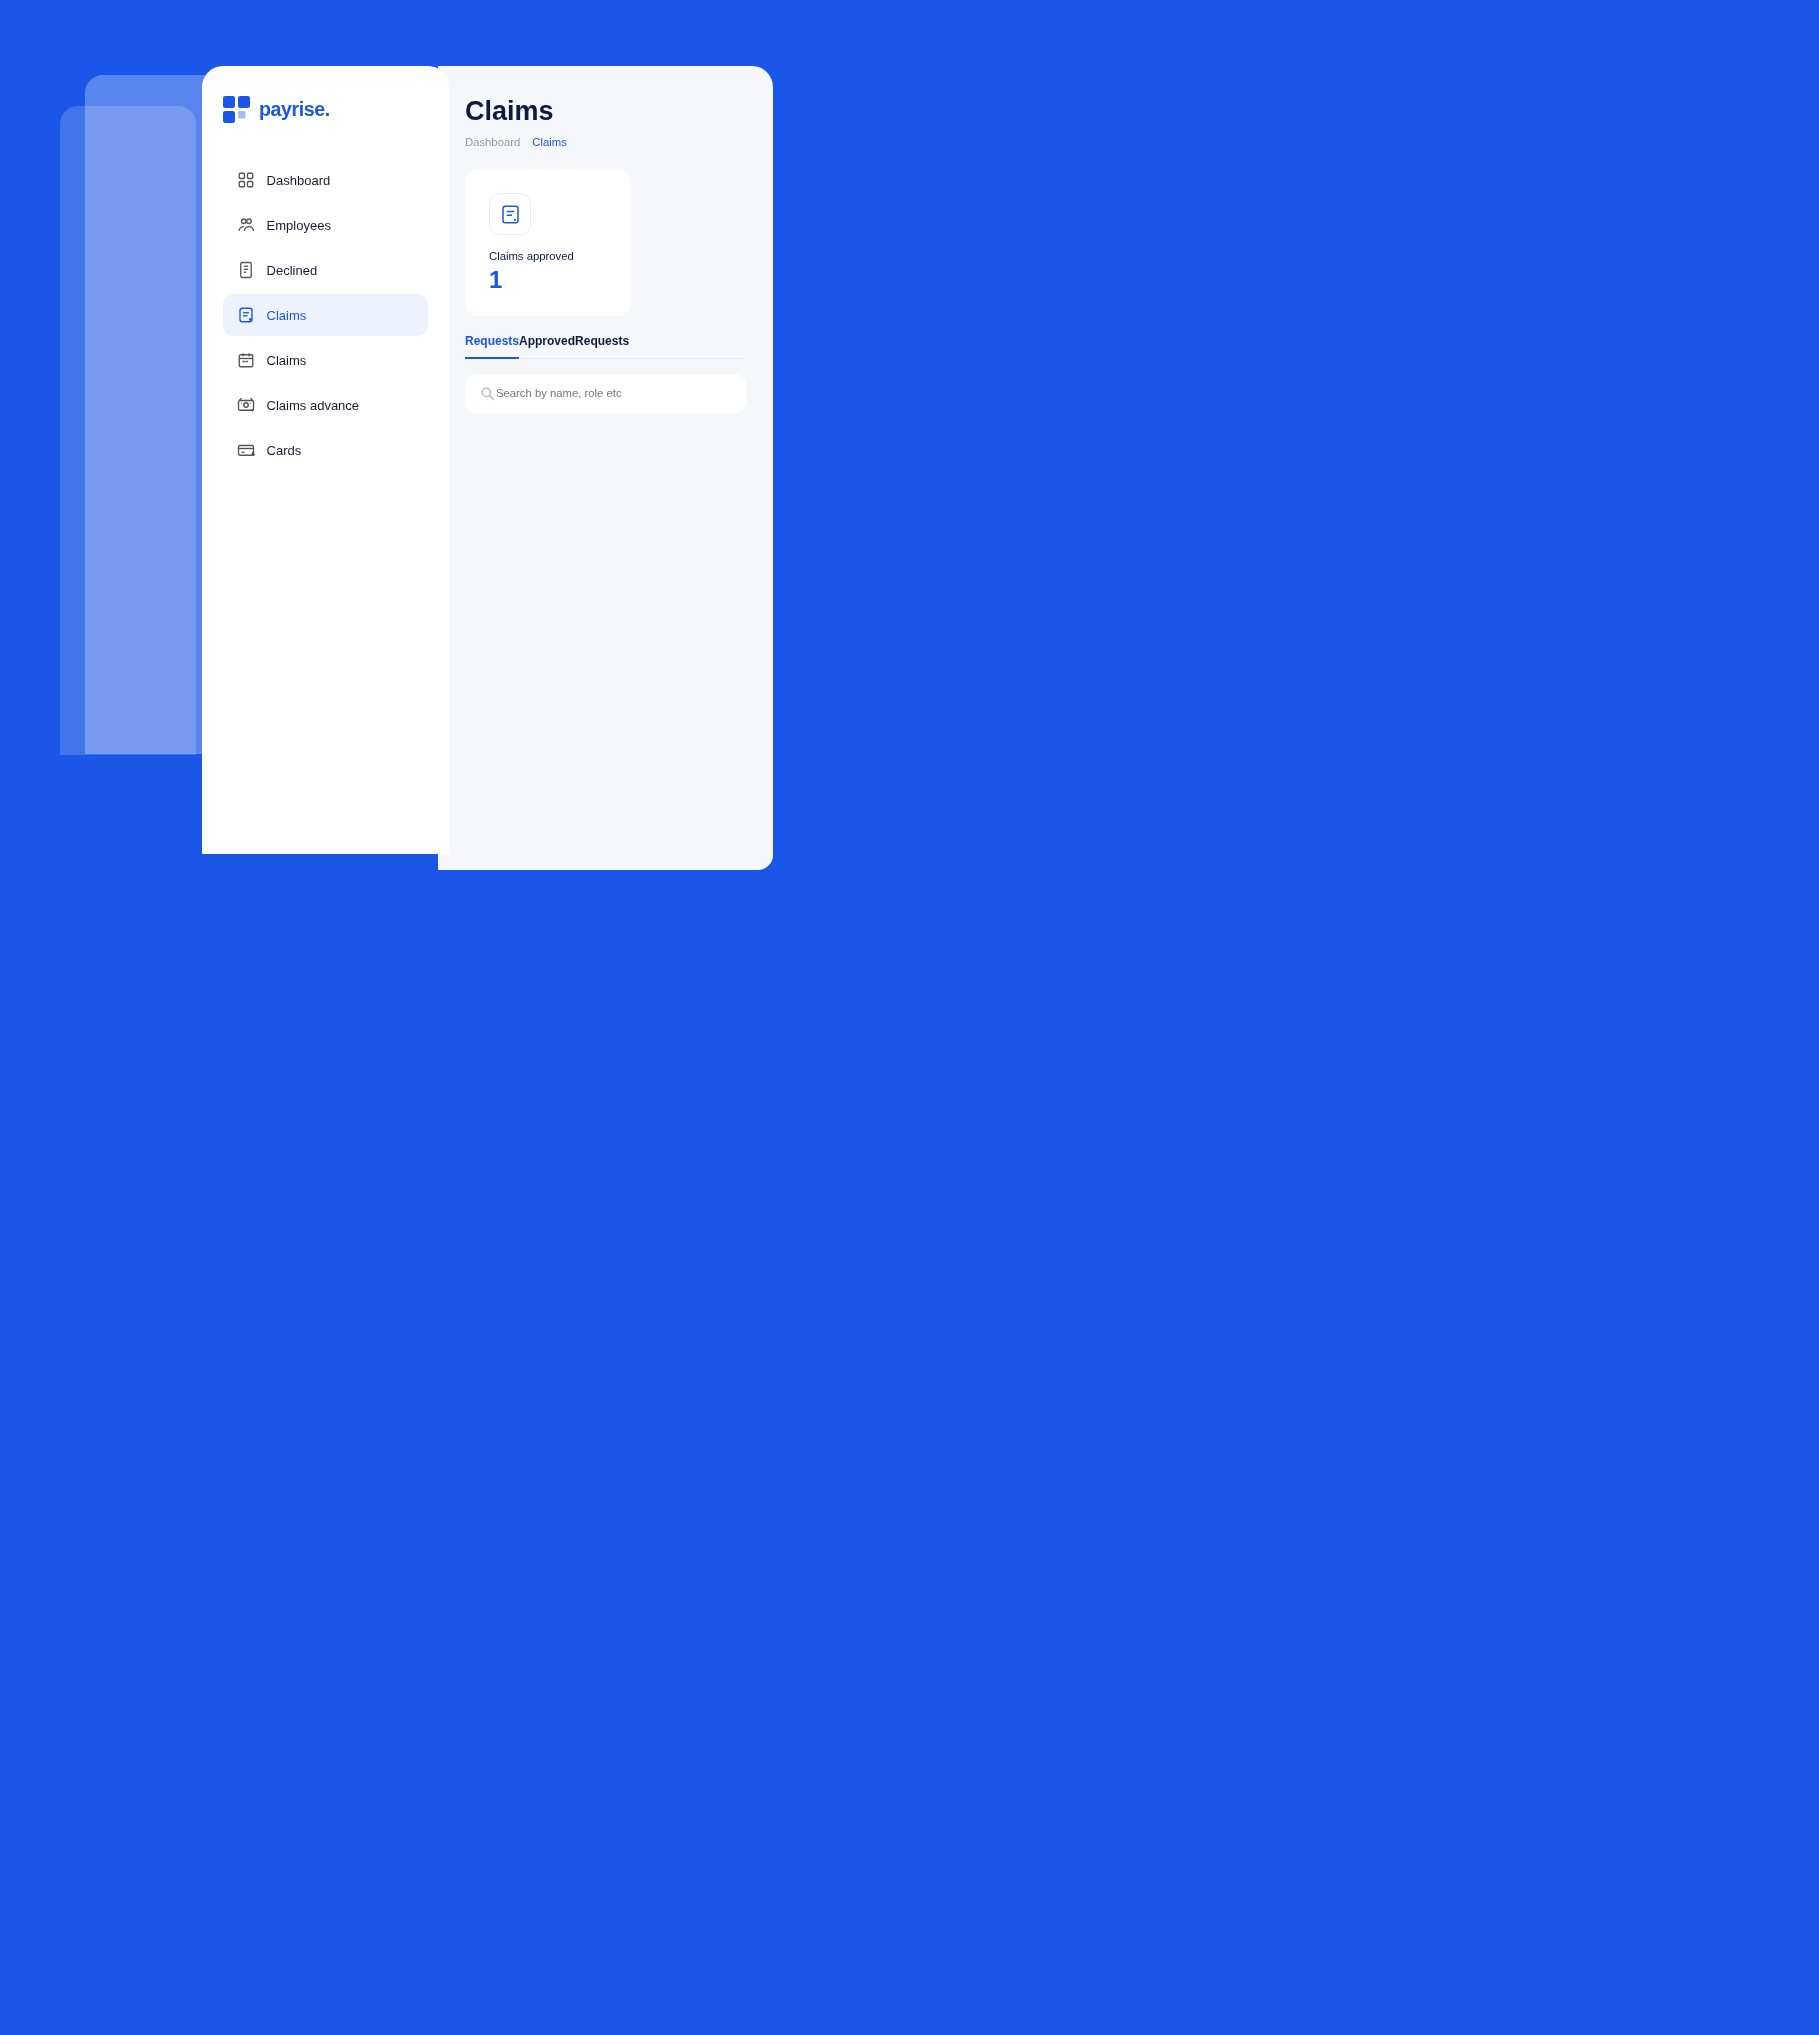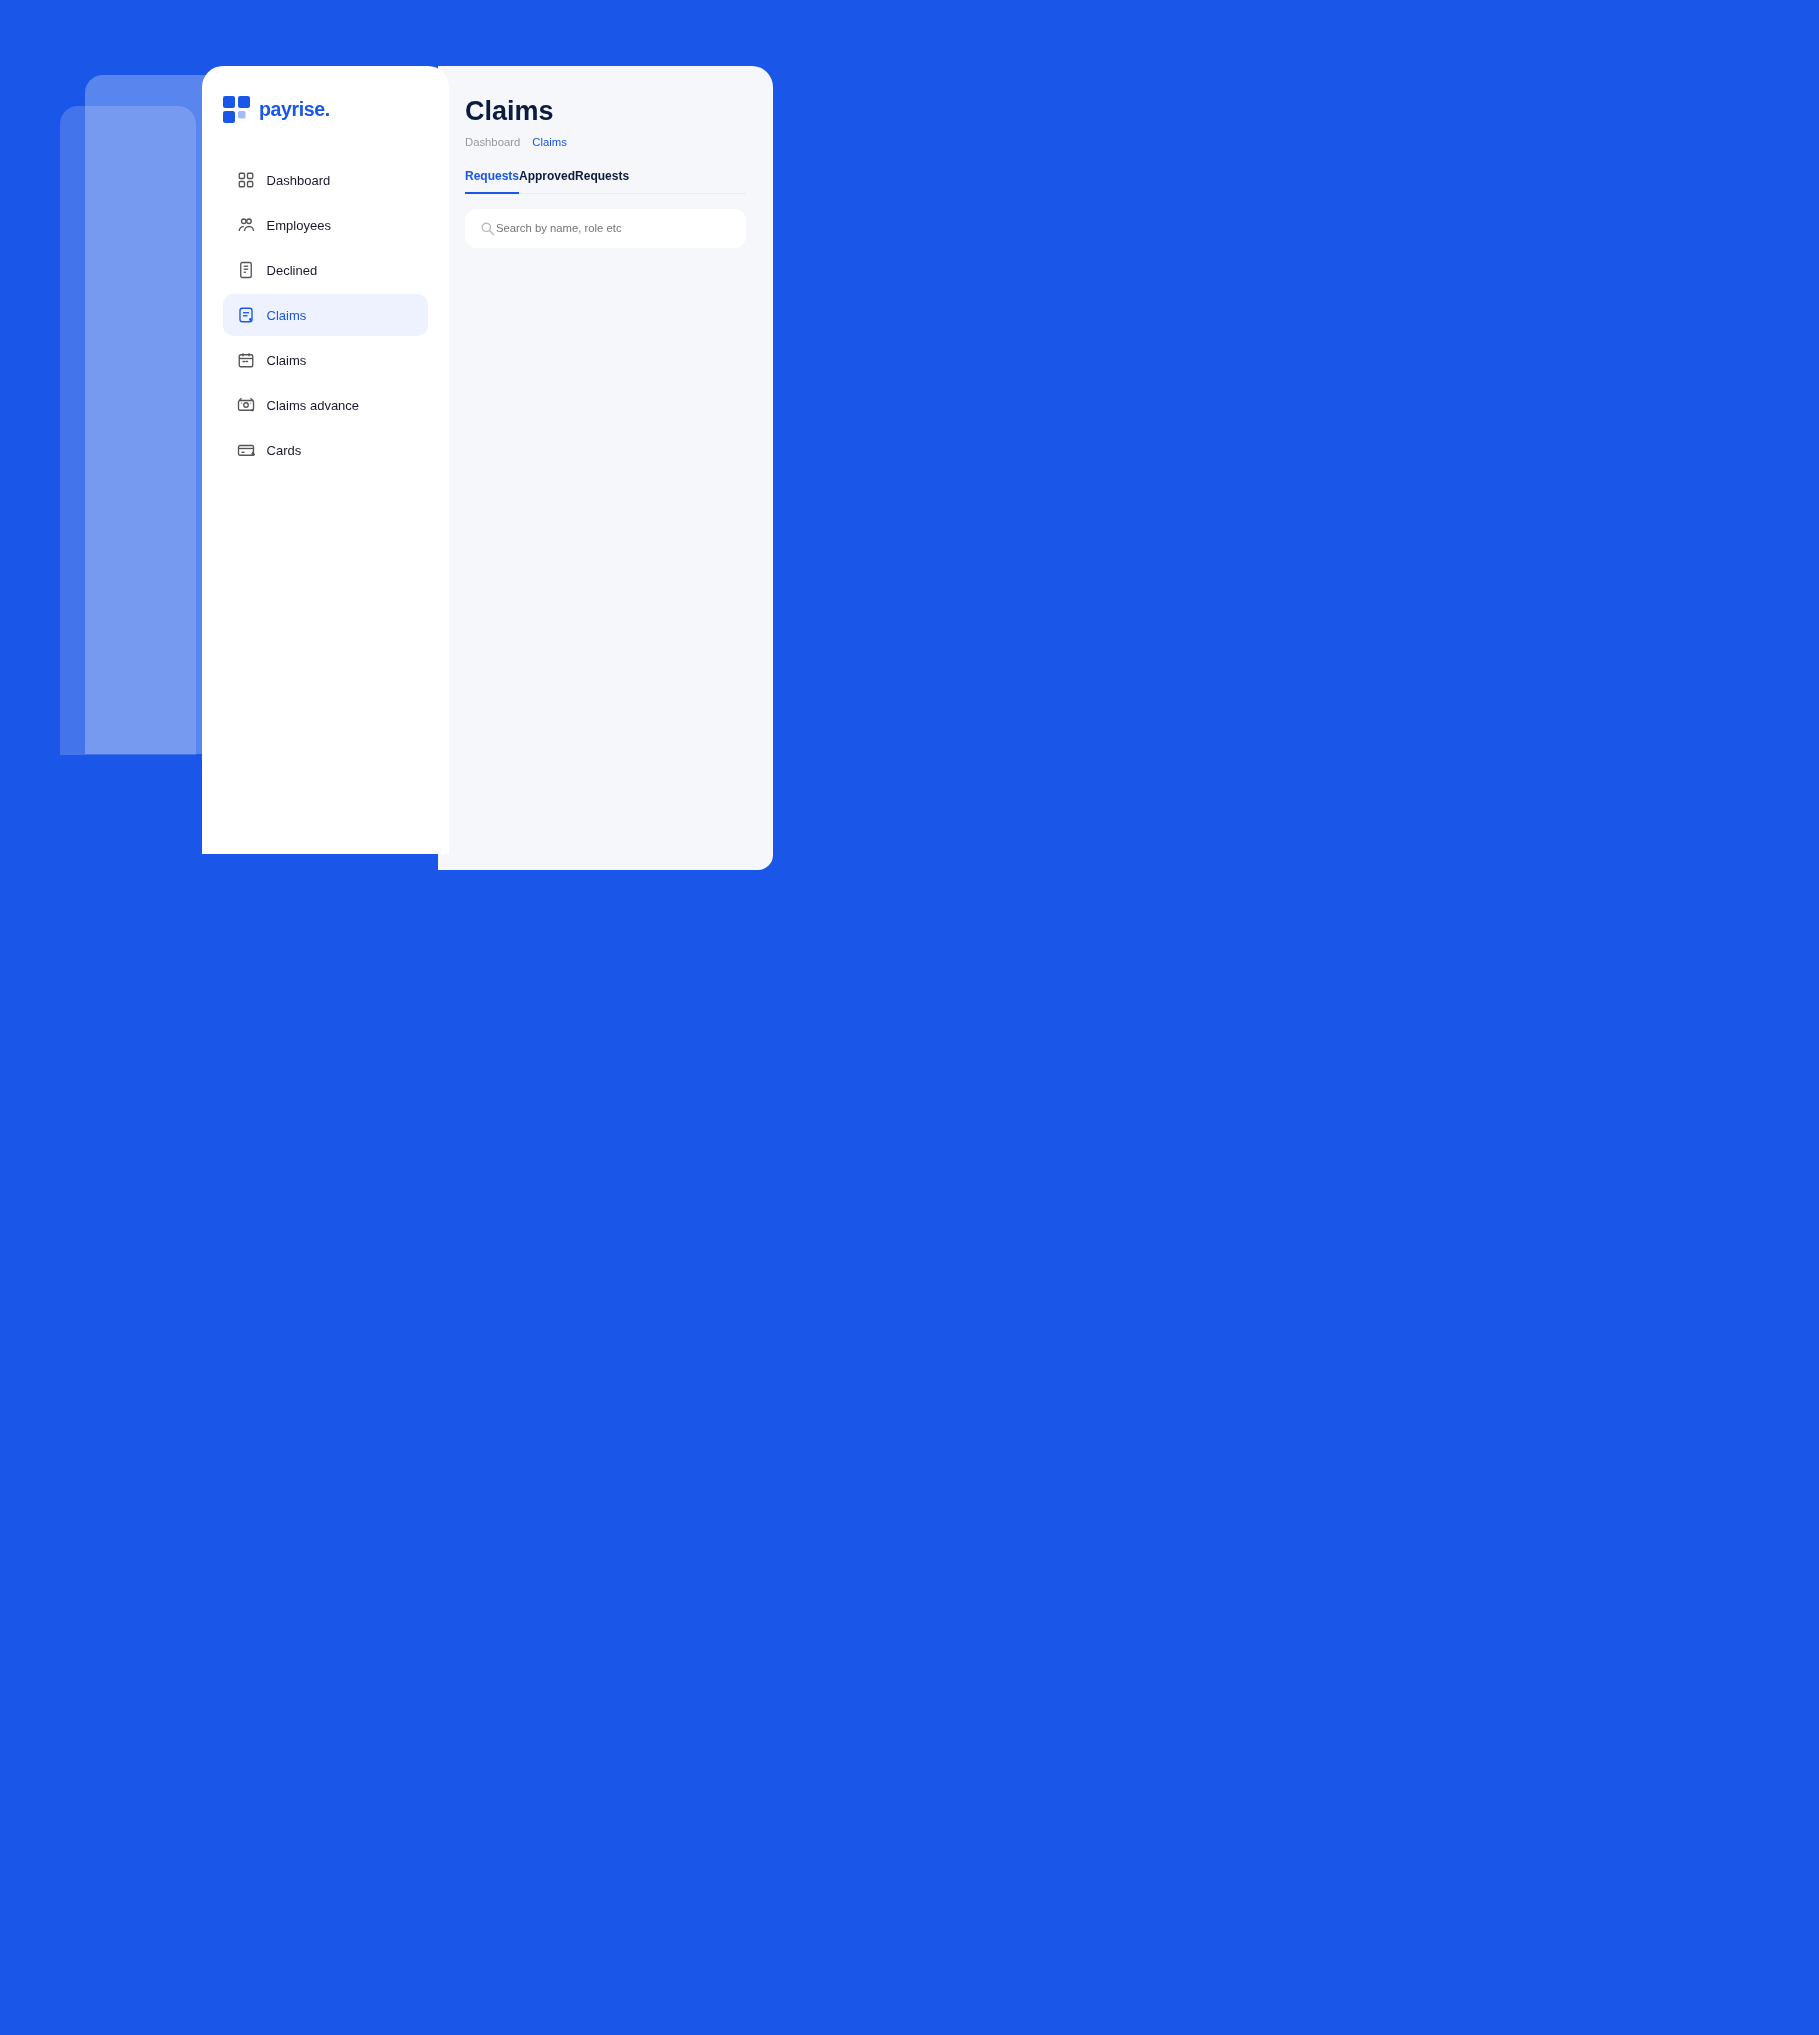--- a/index.html
+++ b/index.html
@@ -343,20 +343,32 @@
 
 <div class="content-area">
   <h1 class="page-title">Claims</h1>
 
   <div class="breadcrumb">
     <span class="breadcrumb-item">Dashboard</span>
     <span class="breadcrumb-item active">Claims</span>
   </div>
 
   
+  <div class="stats-card">
+    <div class="stats-icon-wrap">
+      <svg class="stats-icon" viewBox="0 0 28 28" fill="none" stroke="#1a56e8" stroke-width="2">
+        <rect x="4" y="3" width="20" height="22" rx="3"></rect>
+        <line x1="9" y1="10" x2="19" y2="10"></line>
+        <line x1="9" y1="15" x2="16" y2="15"></line>
+        <circle cx="20" cy="21" r="1.5" fill="#1a56e8" stroke="none"></circle>
+      </svg>
+    </div>
+    <div class="stats-label">Claims approved</div>
+    <div class="stats-value">1</div>
+  </div>
 
   
   <div class="tabs-row">
     <span class="tab-item active">Requests</span>
     <span class="tab-item">Approved</span>
     <span class="tab-item">Requests</span>
   </div>
 
   
   <div class="search-box">

